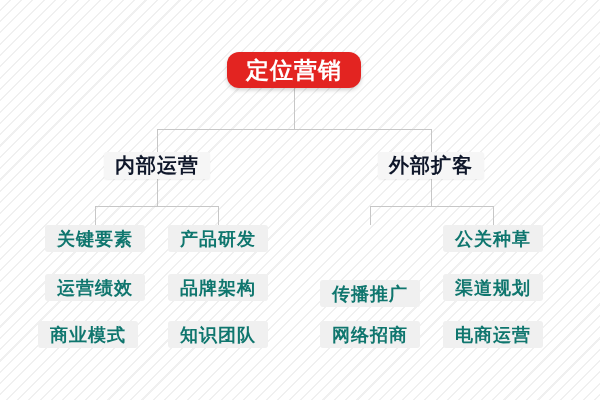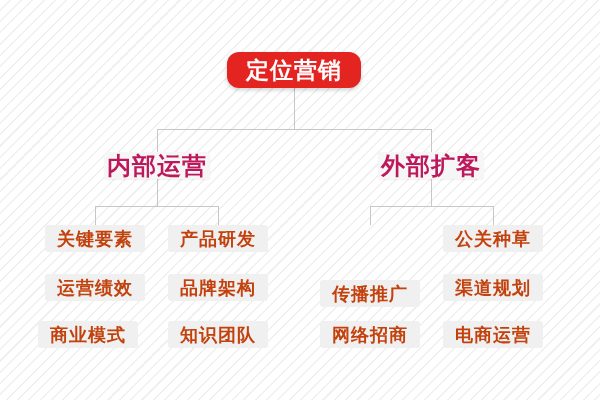--- a/index.html
+++ b/index.html
@@ -36,31 +36,31 @@
     width: 134px; height: 36px;
     background: #e32421;
     color: #ffffff;
     font-size: 23px;
     border-radius: 12px;
     box-shadow: 0 2px 4px rgba(0,0,0,0.18);
   }
   .node-branch {
     width: 106px; height: 27px;
     background: #f6f6f6;
-    color: #be185d;
-    font-size: 24px;
+    color: #0f172a;
+    font-size: 20px;
     border-radius: 3px;
     box-shadow: 0 1px 2px rgba(0,0,0,0.06);
   }
   .node-branch.b0 { left: 104px; top: 152px; }
   .node-branch.b1 { left: 378px; top: 152px; }
   .node-leaf {
     width: 100px; height: 27px;
     background: #f0f0f0;
-    color: #c2410c;
+    color: #0f766e;
     font-size: 18px;
     border-radius: 3px;
   }
   .conn {
     position: absolute;
     background: #c7c7c7;
   }
   
   .c-trunk      { left: 294px; top: 88px;  width: 1px;   height: 41px; }
   .c-hbar1      { left: 157px; top: 129px; width: 275px; height: 1px;  }

